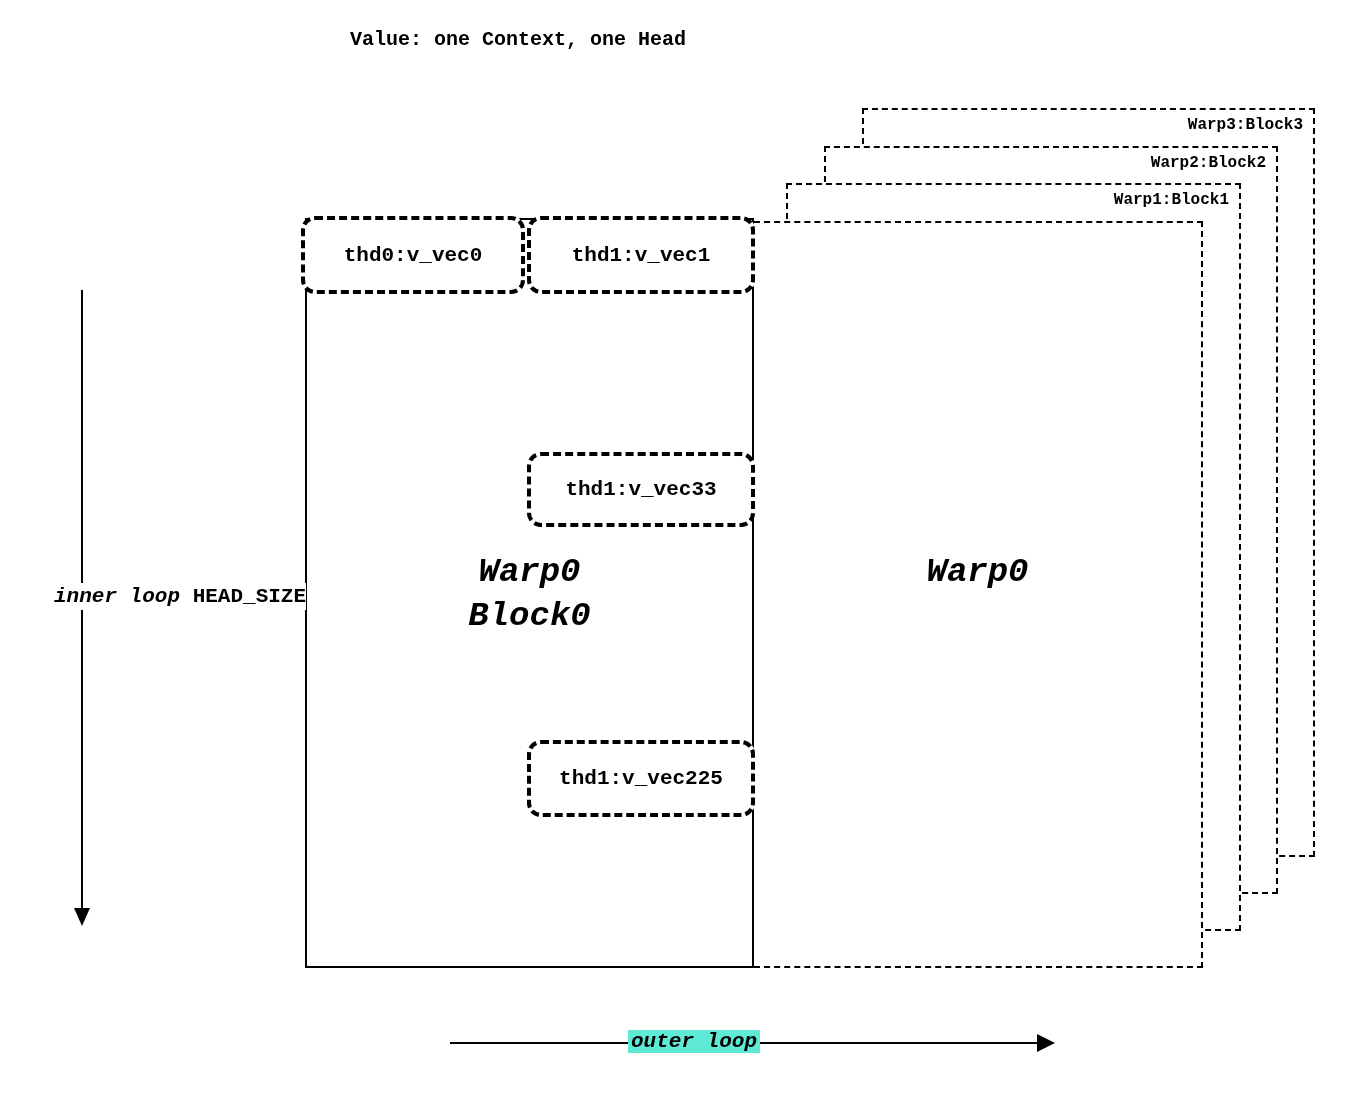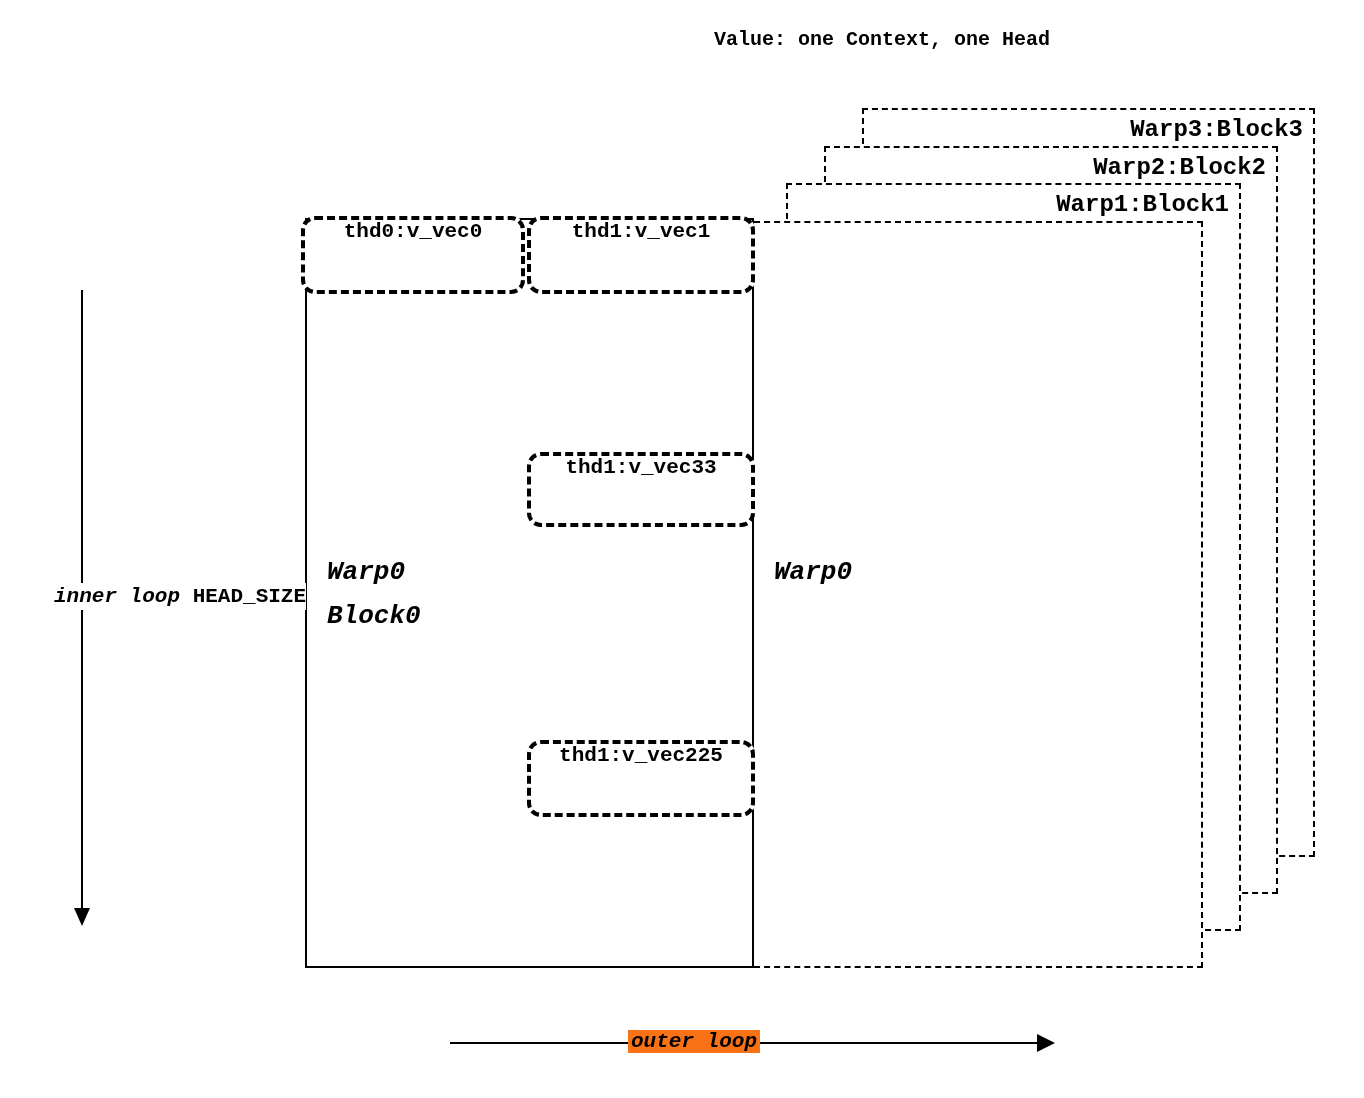--- a/index.html
+++ b/index.html
@@ -3,55 +3,55 @@
 <meta charset="utf-8">
 <style>
   html,body{margin:0;padding:0;background:#ffffff;}
   .canvas{
     position:relative;width:1364px;height:1098px;background:#ffffff;
     font-family:"Liberation Mono","DejaVu Sans Mono",monospace;
     color:#000;overflow:hidden;
   }
   .abs{position:absolute;}
   .title{
-    left:350px;top:28px;width:700px;text-align:right;
+    left:350px;top:28px;width:700px;text-align:left;
     font-size:20px;font-weight:bold;white-space:nowrap;
   }
   
   .sheet{
     border:2px dashed #000;background:#ffffff;box-sizing:border-box;
   }
   .sheet-label{
     position:absolute;top:6px;right:10px;
-    font-size:24px;font-weight:bold;white-space:nowrap;
+    font-size:16px;font-weight:bold;white-space:nowrap;
   }
   .warp3{left:862px;top:108px;width:453px;height:749px;z-index:1;}
   .warp2{left:824px;top:146px;width:454px;height:748px;z-index:2;}
   .warp1{left:786px;top:183px;width:455px;height:748px;z-index:3;}
   
   .front-dashed{
     left:754px;top:221px;width:449px;height:747px;z-index:4;
     background:#ffffff;box-sizing:border-box;
     border-top:2px dashed #000;border-right:2px dashed #000;border-bottom:2px dashed #000;
   }
   .solid-box{
     left:305px;top:218px;width:449px;height:750px;z-index:5;
     background:#ffffff;box-sizing:border-box;border:2px solid #000;
   }
   .big-label{
-    position:absolute;left:0;right:0;
-    font-size:26px;line-height:44px;font-weight:bold;font-style:italic;margin-left:20px;
+    position:absolute;left:0;right:0;text-align:center;
+    font-size:34px;line-height:44px;font-weight:bold;font-style:italic;
   }
   .big-label-solid{top:330px;}
   .big-label-dashed{top:327px;}
   
   .thd{
     position:absolute;z-index:6;box-sizing:border-box;
     border:4px dashed #000;border-radius:14px;background:#ffffff;
-    display:flex;justify-content:center;
+    display:flex;align-items:center;justify-content:center;
     font-size:21px;font-weight:bold;white-space:nowrap;
   }
   .r1a{left:301px;top:216px;width:224px;height:78px;}
   .r1b{left:527px;top:216px;width:228px;height:78px;}
   .r2a{left:301px;top:441px;width:224px;height:75px;}
   .r2b{left:527px;top:452px;width:228px;height:75px;}
   .r3a{left:301px;top:740px;width:224px;height:77px;}
   .r3b{left:527px;top:740px;width:228px;height:77px;}
   
   .vline{left:81px;top:290px;width:2px;height:618px;background:#000;z-index:7;}
@@ -69,21 +69,21 @@
   .inner-label{
     left:22px;top:583px;z-index:8;background:#ffffff;
     font-size:21px;font-weight:bold;white-space:nowrap;padding:2px 0;margin-left:32px;
   }
   .inner-label .it{font-style:italic;}
   .block-size-label{
     left:305px;top:984px;width:449px;text-align:center;
     font-size:21px;font-weight:bold;white-space:nowrap;
   }
   .outer-label{
-    left:628px;top:1030px;z-index:8;background:#f97316;
+    left:628px;top:1030px;z-index:8;background:#5eead4;
     font-size:21px;font-weight:bold;font-style:italic;white-space:nowrap;padding:0 3px;
   }
 </style>
 </head>
 <body>
 
 <div class="canvas">
 
   <div class="abs title">Value: one Context, one Head</div>
 

